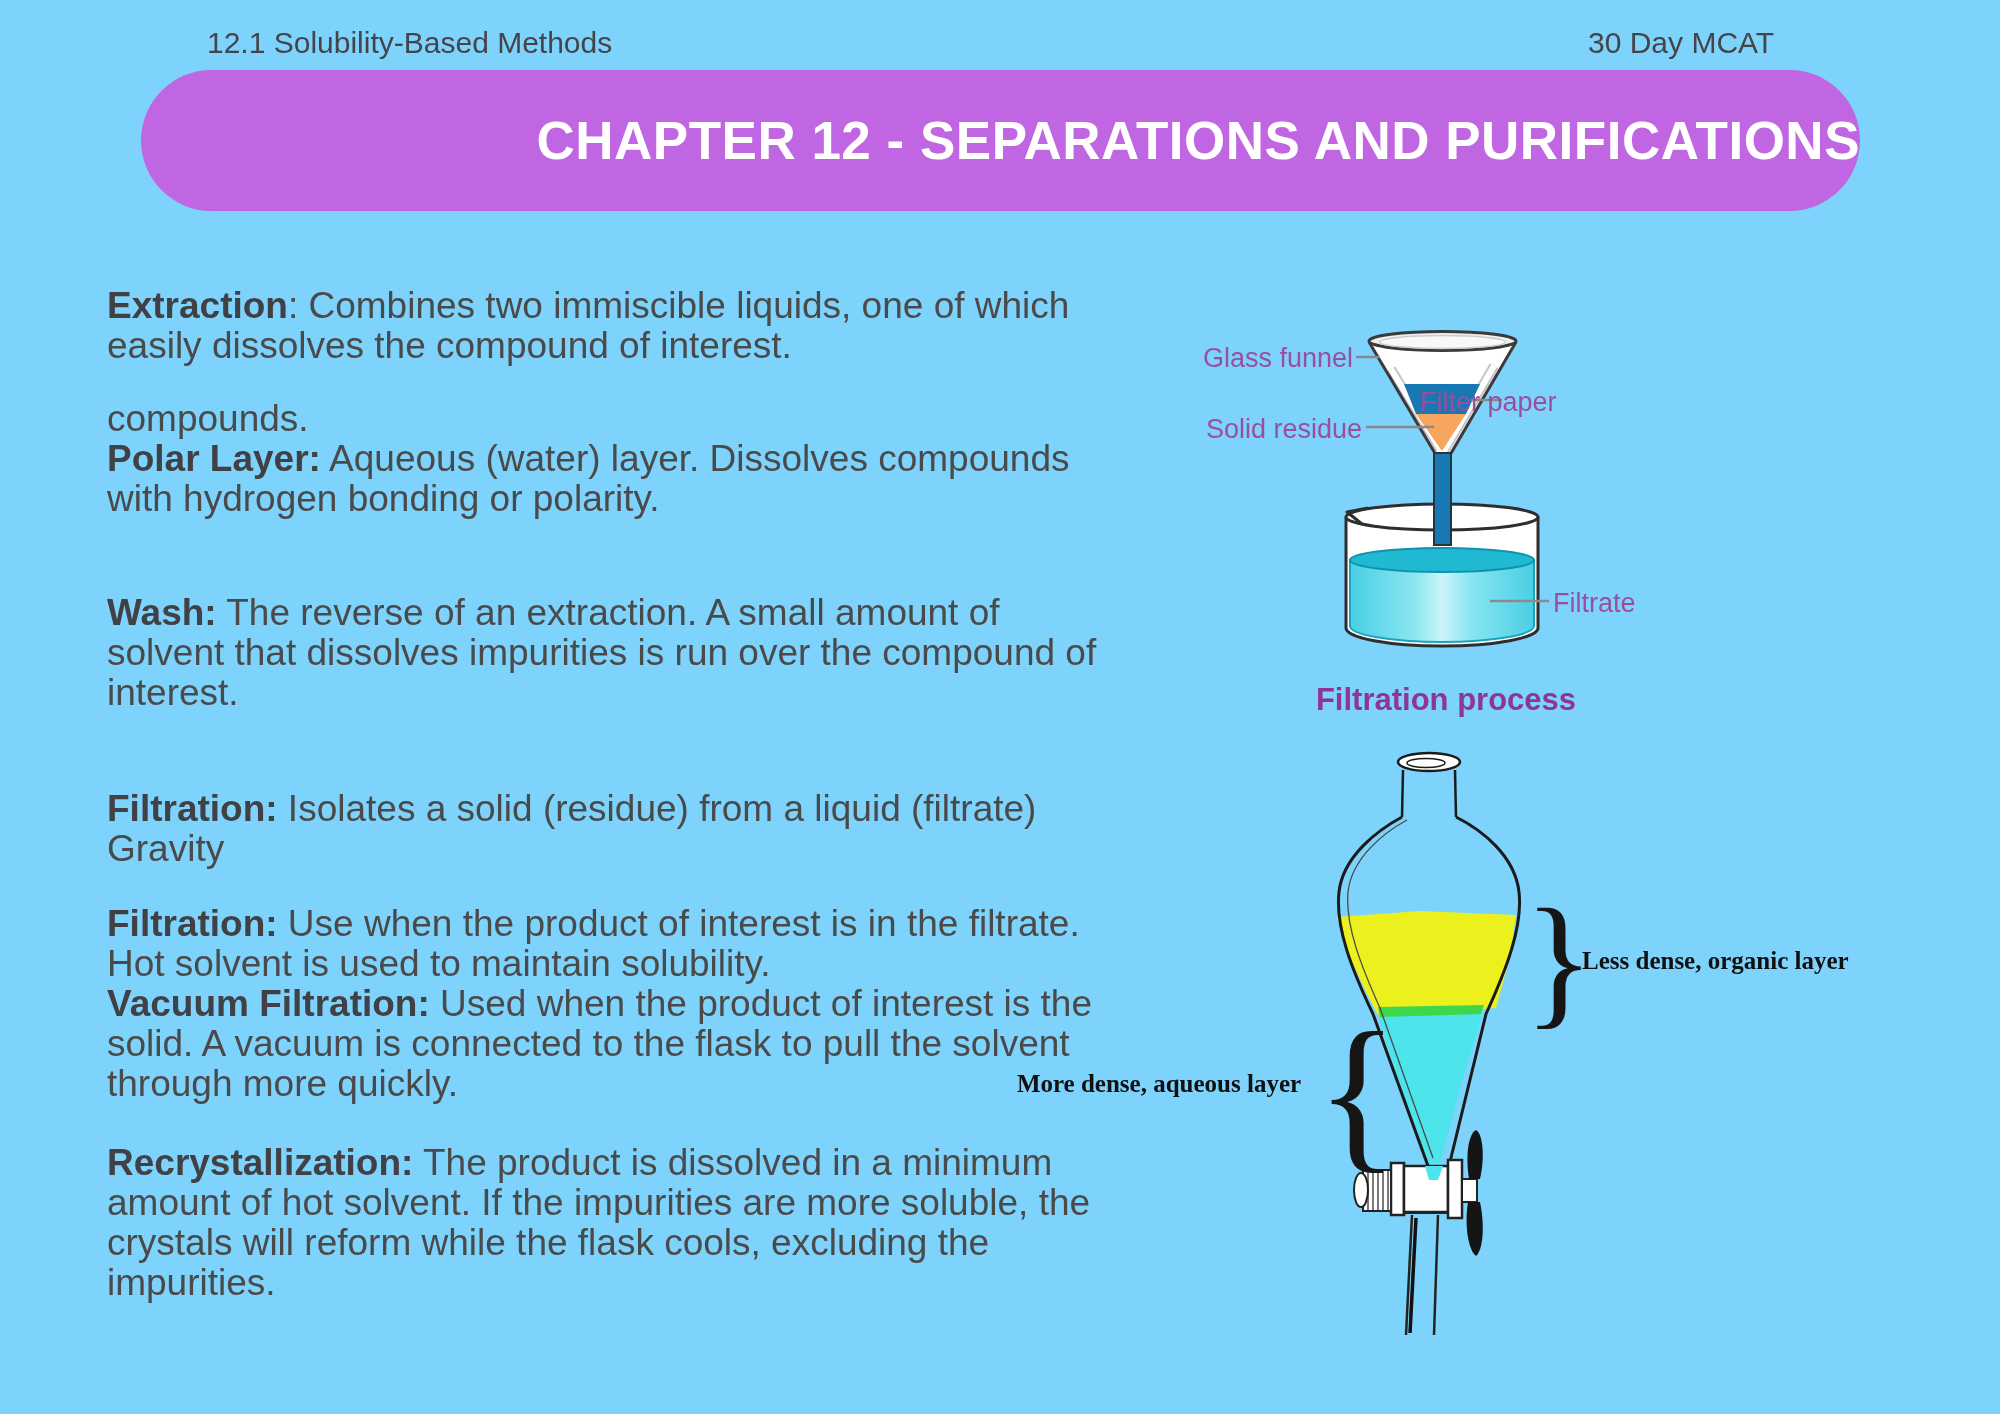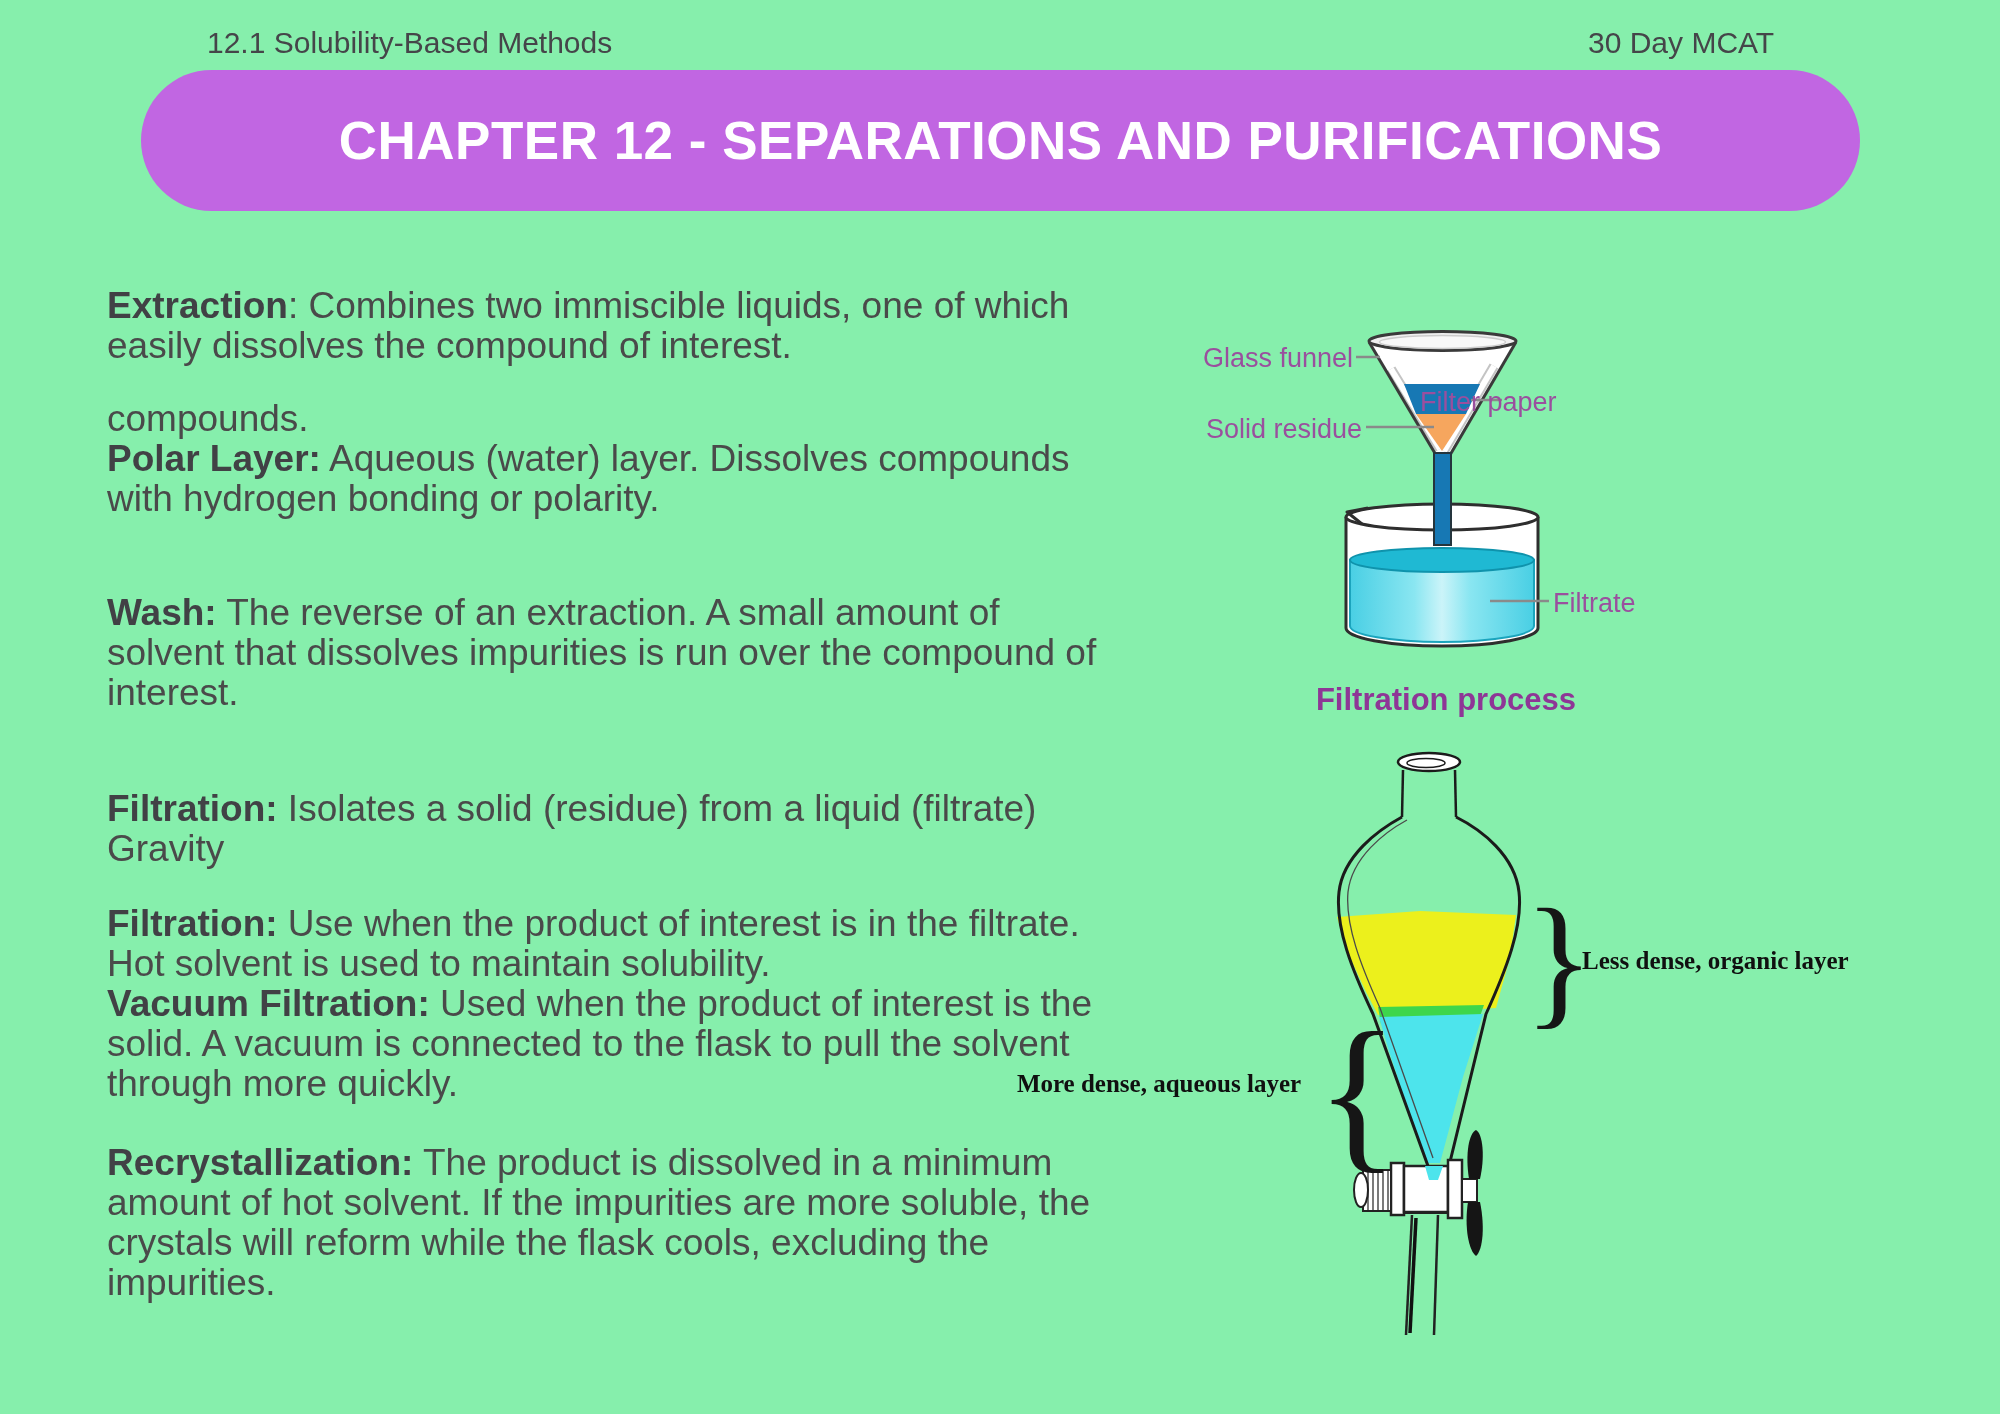--- a/index.html
+++ b/index.html
@@ -1,22 +1,22 @@
 <!DOCTYPE html>
 <html><head>
 <meta charset="utf-8">
 <style>
   html,body{margin:0;padding:0;background:#e8e8e8;}
-  .page{position:relative;width:2000px;height:1414px;background:#86efac;
+  .page{position:relative;width:2000px;height:1414px;background:#7dd3fc;
         font-family:"Liberation Sans",sans-serif;overflow:hidden;}
   .hdr{position:absolute;top:26px;font-size:30px;color:#454549;white-space:nowrap;}
   .hdr-left{left:207px;}
   .hdr-right{left:1588px;}
   .banner{position:absolute;left:141px;top:70px;width:1719px;height:141px;
-          border-radius:71px;background:#c166e2;display:flex;align-items:center;justify-content:center;}
+          border-radius:71px;background:#c166e2;display:flex;align-items:center;justify-content:flex-end;}
   .banner-title{color:#ffffff;font-weight:bold;font-size:53px;letter-spacing:0.5px;white-space:nowrap;}
   .para{position:absolute;left:107px;font-size:37px;line-height:40px;color:#4a4a4a;}
   .para b{color:#414145;}
   .ln{display:block;white-space:nowrap;}
   .dlabel{position:absolute;font-size:27px;color:#9a4f9e;white-space:nowrap;}
   .dlabel.r{text-align:right;}
   .caption{position:absolute;font-weight:bold;font-size:31px;color:#8e3696;text-align:center;white-space:nowrap;}
   .slabel{position:absolute;font-family:"Liberation Serif",serif;font-weight:bold;
           font-size:25px;color:#101010;white-space:nowrap;}
   .slabel.r{text-align:center;}

